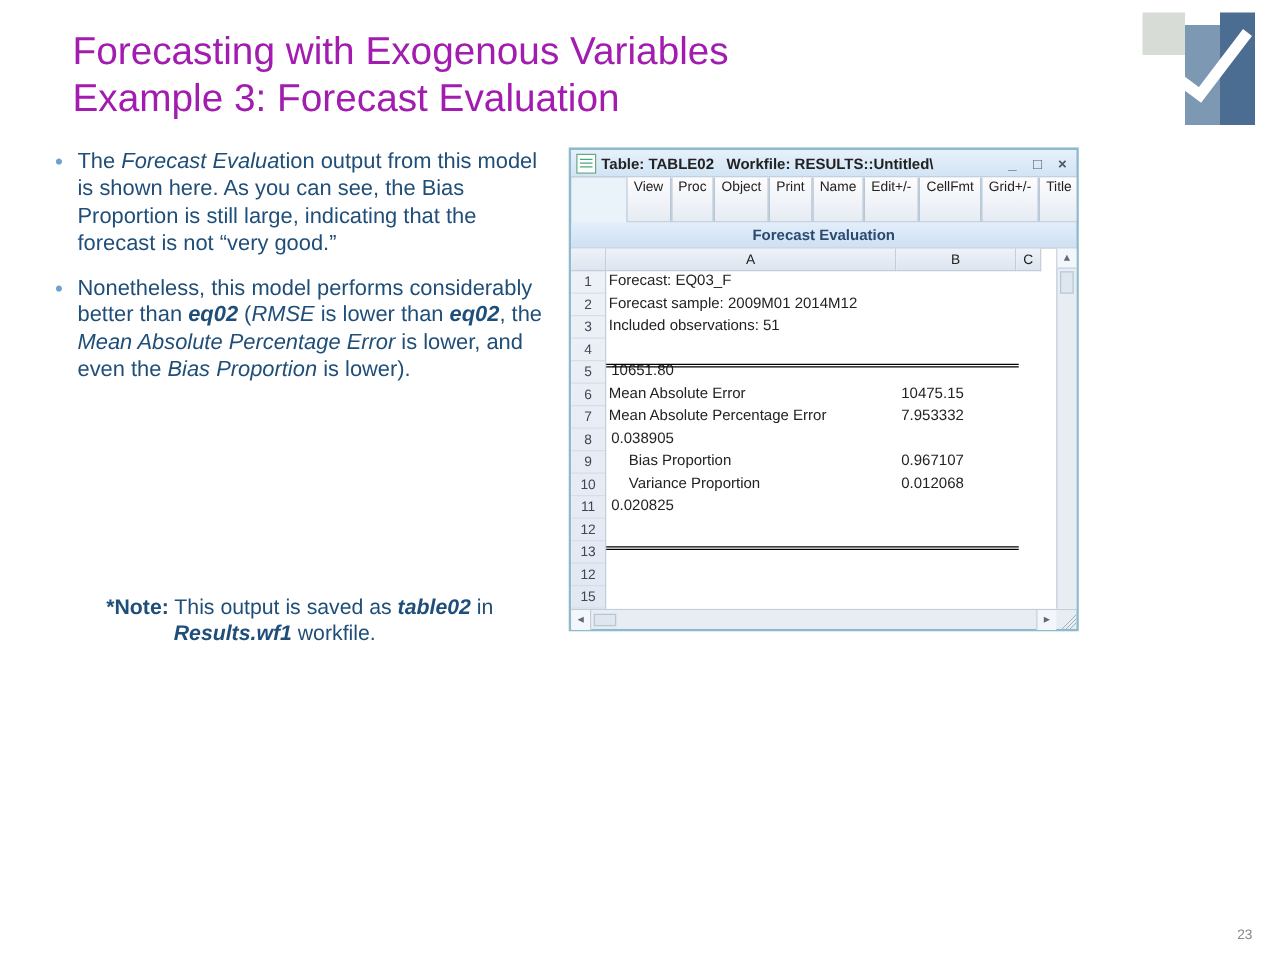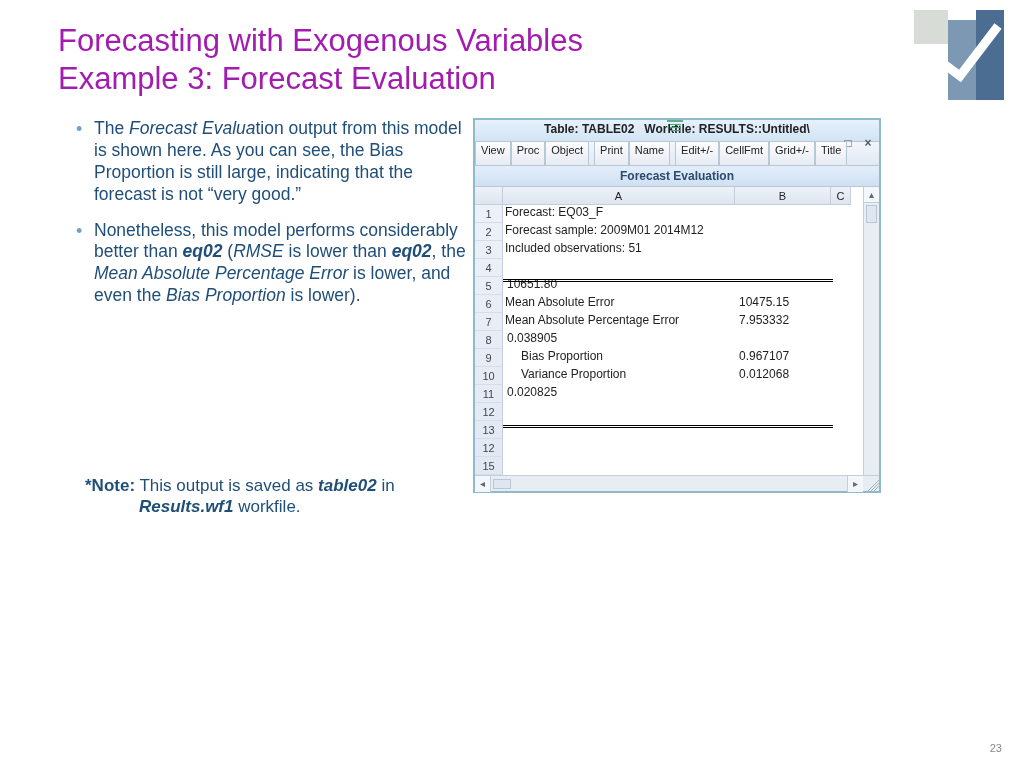--- a/index.html
+++ b/index.html
@@ -23,24 +23,24 @@
     right: 20px; top: 10px;
     width: 90px; height: 90px;
   }
   .logo .block-a { position:absolute; left:0; top:0; width:34px; height:34px; background:#d8dcd6; }
   .logo .block-b { position:absolute; left:34px; top:10px; width:28px; height:80px; background:#7d98b3; }
   .logo .block-c { position:absolute; left:62px; top:0; width:28px; height:90px; background:#4a6d91; }
   .logo svg { position:absolute; left:0; top:0; }
 
   .content {
     position: absolute;
-    left: 76px; top: 118px;
+    left: 44px; top: 118px;
     width: 905px;
     display: flex;
-    gap: 2px;
+    gap: 16px;
   }
   .bullets {
     width: 395px;
     color: #1f4e79;
     font-size: 17.5px;
     line-height: 1.25;
   }
   .bullets ul { list-style: none; }
   .bullets li { position: relative; padding-left: 18px; margin-bottom: 14px; }
   .bullets li::before {
@@ -69,39 +69,39 @@
     color: #222;
   }
   .win-titlebar {
     background: linear-gradient(#e6f1fb,#d2e4f4);
     height: 22px;
     display: flex; align-items: center;
     padding: 0 4px 0 4px;
     border-bottom: 1px solid #b8c7d6;
     font-size: 12px;
     font-weight: bold;
-    flex-direction: column;
   }
   .win-titlebar .ticon {
     width:16px; height:16px; margin-right:4px;
     background:#fff; border:1px solid #6a8; position:relative;
   }
   .win-titlebar .ticon::before {
     content:""; position:absolute; left:2px; top:6px; width:10px; height:1px; background:#4a7;
     box-shadow: 0 -3px 0 #4a7, 0 3px 0 #4a7;
   }
   .win-titlebar .wt { white-space: pre; }
   .win-titlebar .controls { margin-left:auto; display:flex; gap:6px; color:#4a5a6a; }
   .win-titlebar .controls span { width:14px; text-align:center; cursor:default; }
 
   .toolbar {
-    display:flex; height:24px;
+    display:flex; height:36px;
     background: linear-gradient(#f3f6fb,#e2e9f3);
     border-bottom:1px solid #b8c7d6;
     overflow:hidden;
+    margin-left:44px;
   }
   .toolbar .tb {
     border:1px solid #b8c7d6; border-top:none; border-bottom:none;
     padding: 2px 5px 0;
     font-size:11px;
     background: linear-gradient(#fdfdfe,#e6ebf3);
     white-space:nowrap;
   }
   .toolbar .gap { width:5px; }
 

